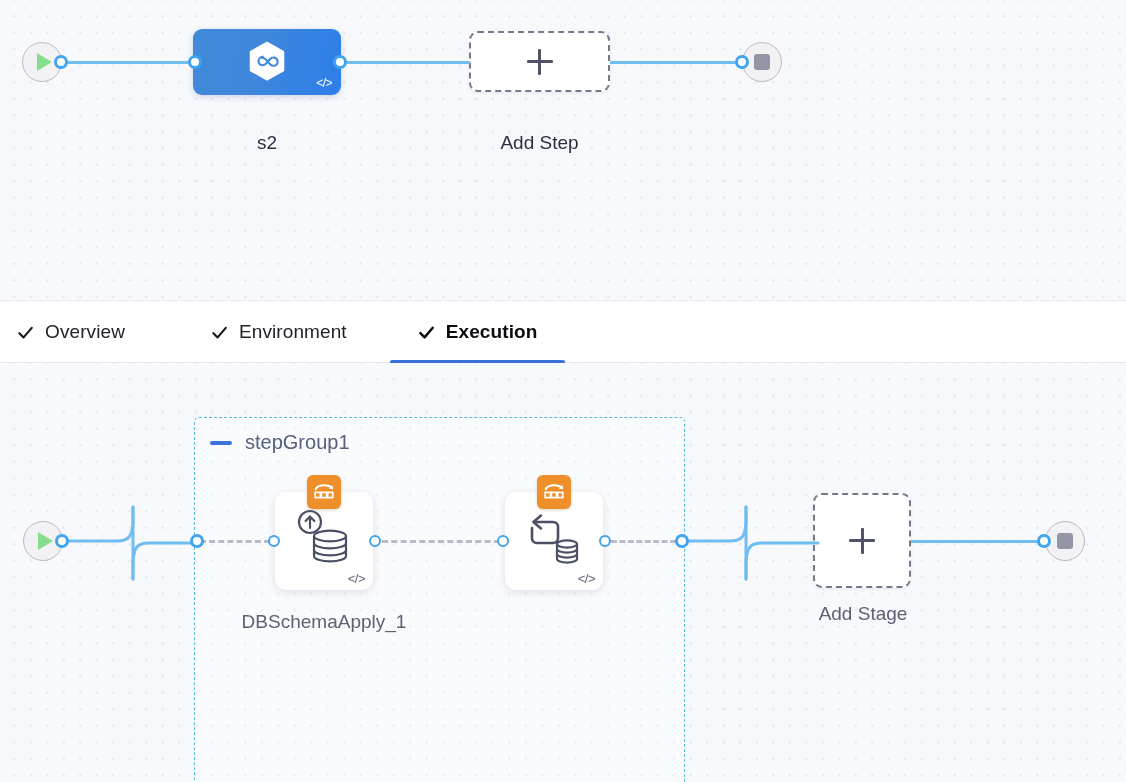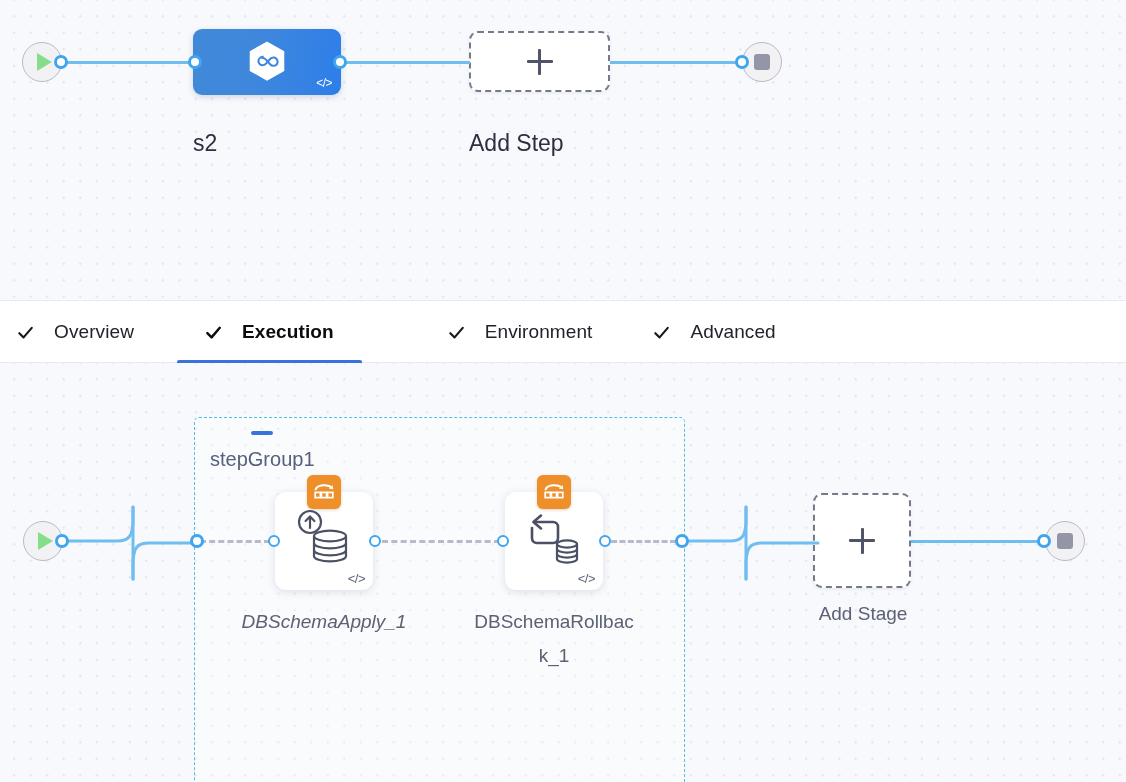--- a/index.html
+++ b/index.html
@@ -28,21 +28,21 @@
   .tabbar{
     position:absolute;top:300px;left:0;width:1126px;height:63px;
     background:#ffffff;
     border-top:1px solid #e8eaf0;
     border-bottom:1px solid #e8eaf0;
     box-sizing:border-box;
     display:flex;align-items:center;
   }
   .tab{
     position:relative;height:63px;display:flex;align-items:center;
-    gap:20px;cursor:pointer;box-sizing:border-box;
+    gap:11px;cursor:pointer;box-sizing:border-box;
   }
   .tab .tlabel{font-size:19px;color:#22222a;letter-spacing:.1px;}
   .tab.active .tlabel{font-weight:bold;color:#0b0b10;}
   .tab .check{
     width:17px;height:17px;flex:none;position:relative;top:1px;
   }
   .tab.active:after{
     content:"";position:absolute;left:0;right:0;bottom:-1px;height:4px;
     background:#3b72d9;border-radius:2px 2px 0 0;
   }
@@ -99,21 +99,21 @@
   }
   .plus{position:relative;width:26px;height:26px;}
   .plus:before,.plus:after{
     content:"";position:absolute;background:#50546a;border-radius:1px;
   }
   .plus:before{left:0;right:0;top:11.5px;height:3px;}
   .plus:after{top:0;bottom:0;left:11.5px;width:3px;}
 
   
   .nlabel{
-    position:absolute;text-align:left;font-size:23px;color:#2b2f3e;
+    position:absolute;text-align:center;font-size:19px;color:#2b2f3e;
     line-height:24px;pointer-events:none;
   }
   .slabel{
     position:absolute;text-align:center;font-size:19px;color:#5c6173;
     line-height:34px;word-break:break-all;pointer-events:none;
   }
 
   
   .stepgroup{
     position:absolute;border:1.6px dashed #56bde0;border-radius:5px;
@@ -186,57 +186,51 @@
     </div>
   </div>
 
   <div class="tabbar">
     <div class="tab" style="margin-left:17px;">
       <svg class="check" viewBox="0 0 16 16">
         <path d="M2.2 8.6 L6.2 12.6 L13.9 3.6" fill="none" stroke="#16161d" stroke-width="2" stroke-linecap="round" stroke-linejoin="round"></path>
       </svg>
       <span class="tlabel">Overview</span>
     </div>
+    <div class="tab" style="margin-left:86px;">
+      <svg class="check" viewBox="0 0 16 16">
+        <path d="M2.2 8.6 L6.2 12.6 L13.9 3.6" fill="none" stroke="#16161d" stroke-width="2" stroke-linecap="round" stroke-linejoin="round"></path>
+      </svg>
+      <span class="tlabel">Environment</span>
+    </div>
     <div class="tab active" style="margin-left:43px;padding:0 28px;">
       <svg class="check" viewBox="0 0 16 16">
         <path d="M2.2 8.6 L6.2 12.6 L13.9 3.6" fill="none" stroke="#0b0b10" stroke-width="2.3" stroke-linecap="round" stroke-linejoin="round"></path>
       </svg>
       <span class="tlabel">Execution</span>
-    </div>
-    <div class="tab" style="margin-left:86px;">
-      <svg class="check" viewBox="0 0 16 16">
-        <path d="M2.2 8.6 L6.2 12.6 L13.9 3.6" fill="none" stroke="#16161d" stroke-width="2" stroke-linecap="round" stroke-linejoin="round"></path>
-      </svg>
-      <span class="tlabel">Environment</span>
-    </div>
-    <div class="tab" style="margin-left:61px;">
-      <svg class="check" viewBox="0 0 16 16">
-        <path d="M2.2 8.6 L6.2 12.6 L13.9 3.6" fill="none" stroke="#16161d" stroke-width="2" stroke-linecap="round" stroke-linejoin="round"></path>
-      </svg>
-      <span class="tlabel">Advanced</span>
     </div>
   </div>
 
   <div class="canvas" id="exec-canvas">
 
     <div class="term" style="left:23px;top:158px;">
       <div class="play-tri"></div>
     </div>
     <div class="port" style="left:55px;top:171px;"></div>
 
     <svg class="pconn" style="left:62px;top:140px;width:145px;height:80px;" viewBox="0 0 145 80">
       <path d="M0 38 H55 C68 38 70 32 71 20 V4" fill="none" stroke="#70bdf0" stroke-width="3" stroke-linecap="round"></path>
       <path d="M71 76 V58 C72 46 74 40 87 40 H140" fill="none" stroke="#70bdf0" stroke-width="3" stroke-linecap="round"></path>
       <path d="M71 4 V76" fill="none" stroke="#70bdf0" stroke-width="3" stroke-linecap="round"></path>
     </svg>
     <div class="port" style="left:190px;top:171px;"></div>
 
     <div class="stepgroup" style="left:194px;top:54px;width:491px;height:700px;">
     </div>
-    <div class="sg-head" style="left:210px;top:68px;flex-direction:column;">
+    <div class="sg-head" style="left:210px;top:68px;">
       <span class="sg-minus"></span>
       <span class="sg-title">stepGroup1</span>
     </div>
 
     <div class="edge dash" style="left:200px;top:177px;width:70px;"></div>
     <div class="port sm" style="left:268px;top:172px;"></div>
 
     <div class="step-node" style="left:275px;top:129px;">
       <div class="step-badge">
         <svg viewBox="0 0 24 24" width="24" height="24">
@@ -252,21 +246,21 @@
           <circle cx="17" cy="14" r="11" fill="none" stroke="#4b5065" stroke-width="2.2"></circle>
           <path d="M17 20 V8.6 M12.6 13 L17 8.4 L21.4 13" fill="none" stroke="#4b5065" stroke-width="2.2" stroke-linecap="round" stroke-linejoin="round"></path>
           <ellipse cx="37" cy="28" rx="16" ry="5.4" fill="none" stroke="#4b5065" stroke-width="2.2"></ellipse>
           <path d="M21 28 V48 C21 51 28 53.4 37 53.4 C46 53.4 53 51 53 48 V28" fill="none" stroke="#4b5065" stroke-width="2.2"></path>
           <path d="M21 35 C21 38 28 40.4 37 40.4 C46 40.4 53 38 53 35" fill="none" stroke="#4b5065" stroke-width="2.2"></path>
           <path d="M21 42 C21 45 28 47.4 37 47.4 C46 47.4 53 45 53 42" fill="none" stroke="#4b5065" stroke-width="2.2"></path>
         </svg>
       </div>
       <span class="codeglyph gray">&lt;/&gt;</span>
     </div>
-    <div class="slabel" style="left:240px;top:242px;width:168px;font-style:italic;">DBSchemaApply_1</div>
+    <div class="slabel" style="left:240px;top:242px;width:168px;">DBSchemaApply_1</div>
     <div class="port sm" style="left:369px;top:172px;"></div>
 
     <div class="edge dash" style="left:382px;top:177px;width:118px;"></div>
     <div class="port sm" style="left:497px;top:172px;"></div>
 
     <div class="step-node" style="left:505px;top:129px;">
       <div class="step-badge">
         <svg viewBox="0 0 24 24" width="24" height="24">
           <path d="M3.6 9.4 C5.6 4.6 16.0 3.6 20.2 8.2" fill="none" stroke="#ffffff" stroke-width="2" stroke-linecap="round"></path>
           <path d="M20.6 5.1 L20.8 9.1 L16.9 8.7 Z" fill="#ffffff"></path>
@@ -280,21 +274,20 @@
           <path d="M12 14 H30 C33 14 35 16 35 19 V30 C35 33 33 35 30 35 H14 C11 35 9 33 9 30 V20" fill="none" stroke="#4b5065" stroke-width="2.6" stroke-linejoin="round" stroke-linecap="round"></path>
           <path d="M18 7.6 L10.4 14 L18 20.4" fill="none" stroke="#4b5065" stroke-width="2.6" stroke-linecap="round" stroke-linejoin="round"></path>
           <ellipse cx="44" cy="36" rx="10" ry="3.6" fill="none" stroke="#4b5065" stroke-width="2.2"></ellipse>
           <path d="M34 36 V51 C34 53 38.5 54.6 44 54.6 C49.5 54.6 54 53 54 51 V36" fill="none" stroke="#4b5065" stroke-width="2.2"></path>
           <path d="M34 41 C34 43 38.5 44.6 44 44.6 C49.5 44.6 54 43 54 41" fill="none" stroke="#4b5065" stroke-width="2.2"></path>
           <path d="M34 46 C34 48 38.5 49.6 44 49.6 C49.5 49.6 54 48 54 46" fill="none" stroke="#4b5065" stroke-width="2.2"></path>
         </svg>
       </div>
       <span class="codeglyph gray">&lt;/&gt;</span>
     </div>
-    <div class="slabel" style="left:470px;top:242px;width:168px;">DBSchemaRollback_1</div>
     <div class="port sm" style="left:599px;top:172px;"></div>
 
     <div class="edge dash" style="left:611px;top:177px;width:65px;"></div>
     <div class="port" style="left:675px;top:171px;"></div>
 
     <svg class="pconn" style="left:682px;top:140px;width:140px;height:80px;" viewBox="0 0 140 80">
       <path d="M0 38 H48 C61 38 63 32 64 20 V4" fill="none" stroke="#70bdf0" stroke-width="3" stroke-linecap="round"></path>
       <path d="M64 76 V58 C65 46 67 40 80 40 H136" fill="none" stroke="#70bdf0" stroke-width="3" stroke-linecap="round"></path>
       <path d="M64 4 V76" fill="none" stroke="#70bdf0" stroke-width="3" stroke-linecap="round"></path>
     </svg>

